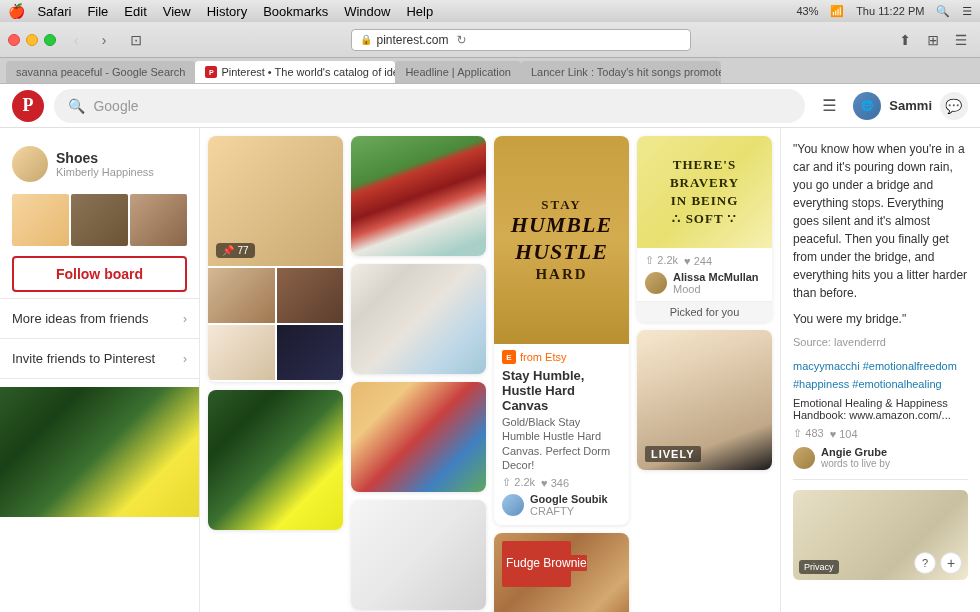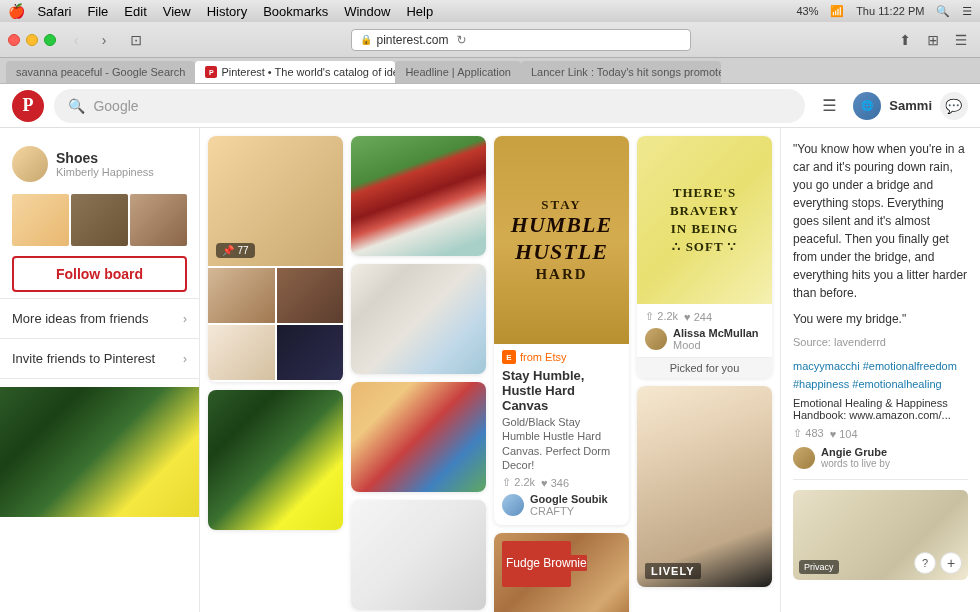--- a/index.html
+++ b/index.html
@@ -706,21 +706,21 @@
           <div style="background: linear-gradient(135deg, #c8955e, #a87040, #d4a870, #8b4513); height: 130px; position: relative;">
             <div style="position: absolute; top: 8px; left: 8px; background: #c8392b; color: white; font-size: 9px; font-weight: bold; padding: 18px 5px; border-radius: 2px; font-family: Liberation Sans, sans-serif;">Betty Crocker</div>
             <div style="position: absolute; top: 22px; left: 12px; background: #c8392b; color: white; font-size: 12px; padding: 1px 0; border-radius: 1px; font-family: Arial;">Fudge Brownie</div>
           </div>
         </div>
       </div>
 
       <div class="masonry-col">
 
         <div class="pin-card">
-          <div style="background: linear-gradient(135deg, #f0e890, #e8e070, #f5f0b0); height: 168px; display: flex; align-items: center; justify-content: center; padding: 12px;">
+          <div style="background: linear-gradient(135deg, #f0e890, #e8e070, #f5f0b0); height: 112px; display: flex; align-items: center; justify-content: center; padding: 12px;">
             <div style="text-align: center; font-family: Georgia, serif;">
               <div style="font-size: 13px; font-weight: bold; color: #2a2a00; text-transform: uppercase; letter-spacing: 1px; line-height: 1.4;">THERE'S</div>
               <div style="font-size: 13px; font-weight: bold; color: #2a2a00; text-transform: uppercase; letter-spacing: 1px; line-height: 1.4;">BRAVERY</div>
               <div style="font-size: 13px; font-weight: bold; color: #2a2a00; text-transform: uppercase; letter-spacing: 1px; line-height: 1.4;">IN BEING</div>
               <div style="font-size: 13px; font-weight: bold; color: #2a2a00; text-transform: uppercase; letter-spacing: 1px; line-height: 1.4;">∴ SOFT ∵</div>
             </div>
           </div>
           <div class="pin-info">
             <div class="pin-meta">
               <span>⇧ 2.2k</span>
@@ -731,21 +731,21 @@
               <div class="author-info">
                 <div class="author-name">Alissa McMullan</div>
                 <div class="author-board">Mood</div>
               </div>
             </div>
             <div style="background: #f5f5f5; margin: 6px -8px -8px; padding: 4px 8px; font-size: 11px; color: #555; text-align: center; border-top: 1px solid #eee;">Picked for you</div>
           </div>
         </div>
 
         <div class="pin-card">
-          <div style="background: linear-gradient(160deg, #f5e8d0, #e8d4b8, #d4bea0, #c0a888, #1a1a1a); height: 201px; position: relative;">
+          <div style="background: linear-gradient(160deg, #f5e8d0, #e8d4b8, #d4bea0, #c0a888, #1a1a1a); height: 140px; position: relative;">
             <div class="lively-overlay">LIVELY</div>
           </div>
         </div>
       </div>
 
     </div>
   </div>
 
   <div class="right-panel">
     <p class="quote-text">"You know how when you're in a car and it's pouring down rain, you go under a bridge and everything stops. Everything goes silent and it's almost peaceful. Then you finally get from under the bridge, and everything hits you a litter harder than before.</p>

